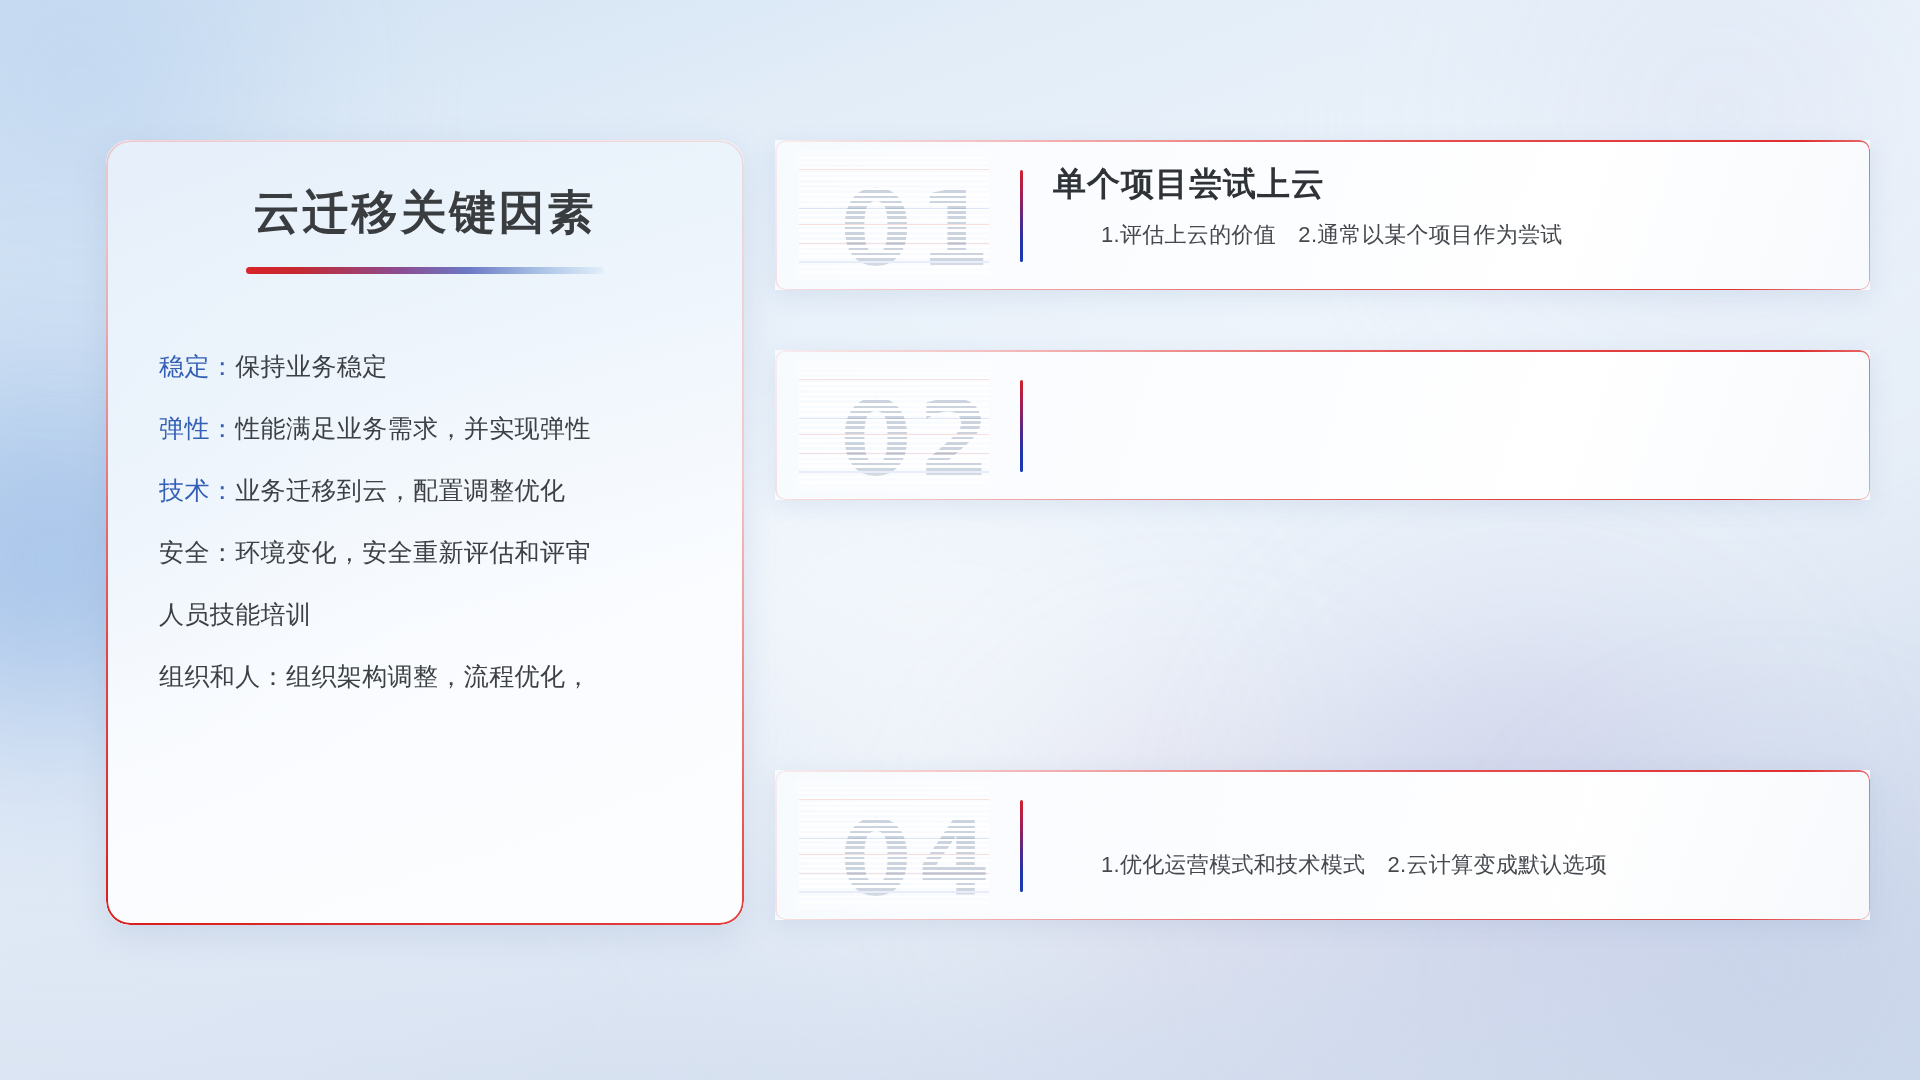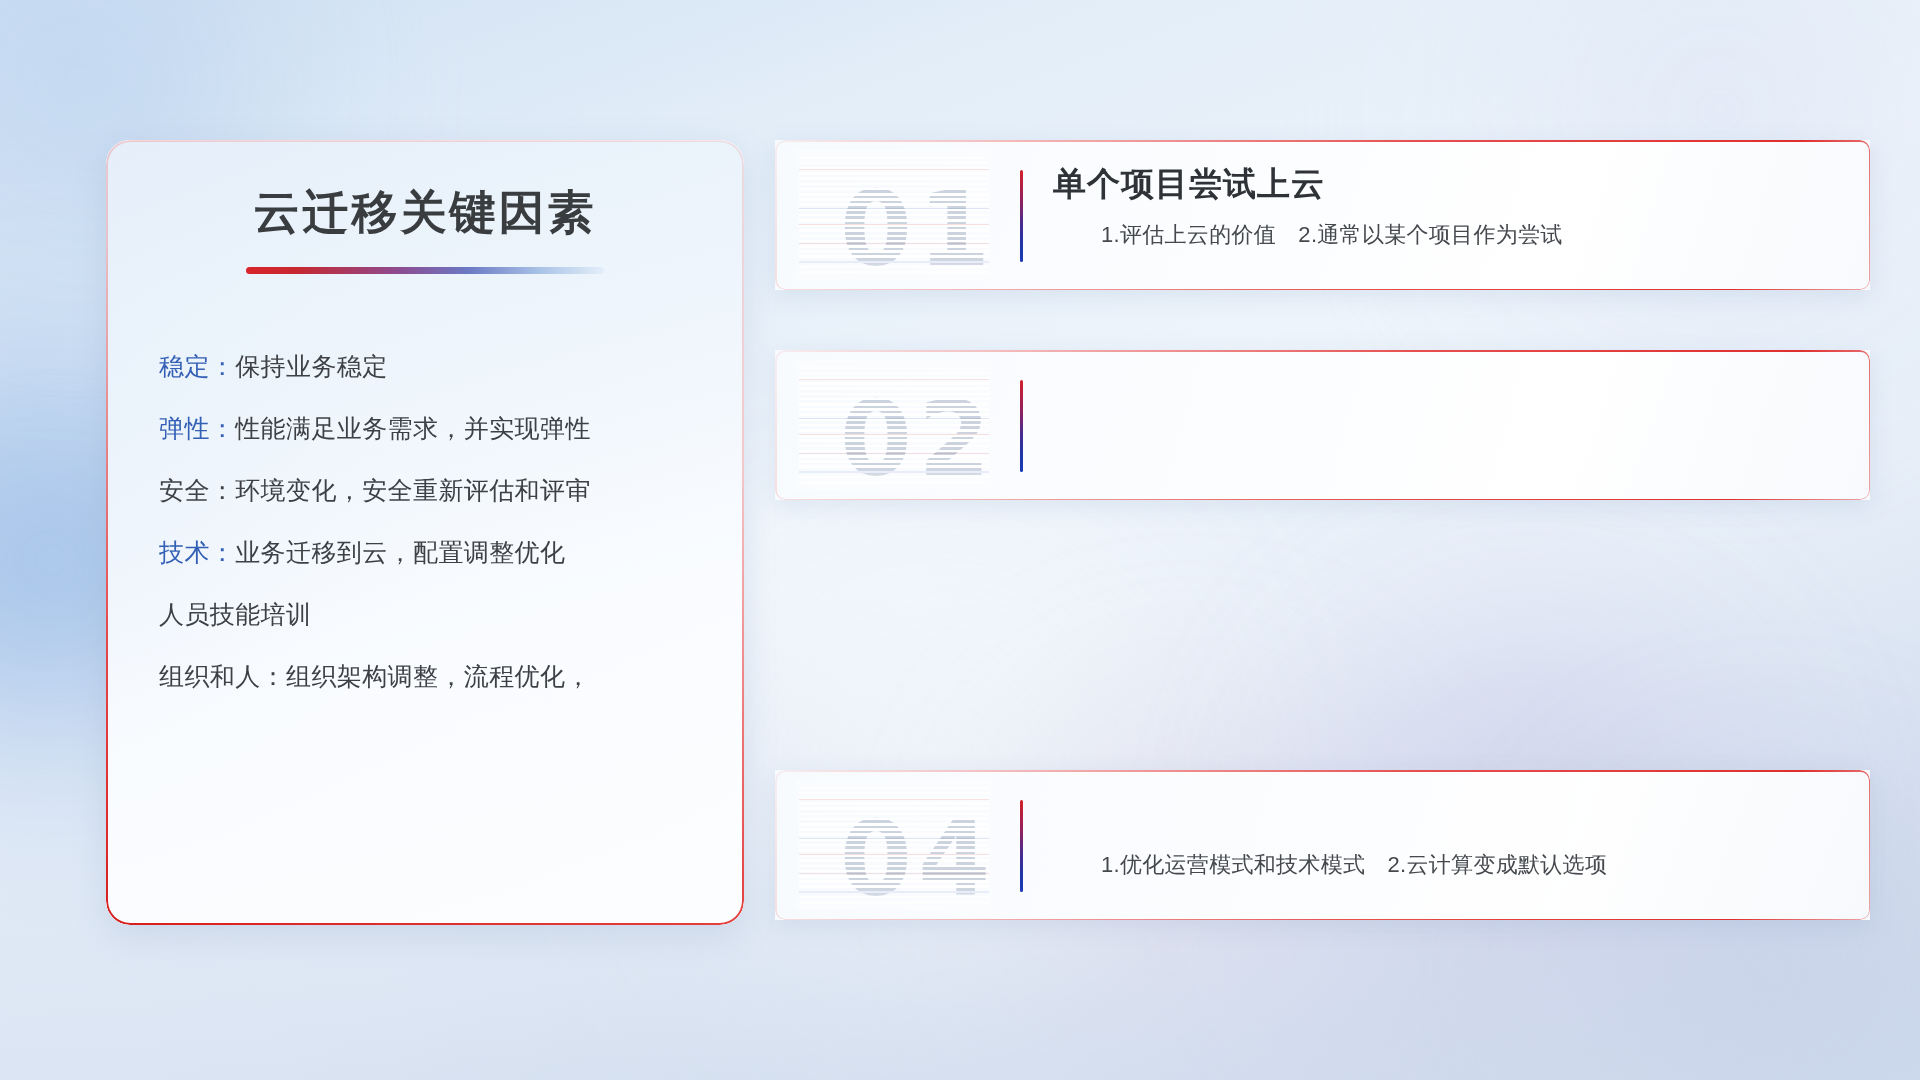--- a/index.html
+++ b/index.html
@@ -132,24 +132,24 @@
     <div id="title-rule"></div>
 
     <div id="panel-list">
       <div class="panel-line">
         <span class="k">稳定：</span><span>保持业务稳定</span>
       </div>
       <div class="panel-line">
         <span class="k">弹性：</span><span>性能满足业务需求，并实现弹性</span>
       </div>
       <div class="panel-line">
-        <span class="k plain">安全：</span><span>环境变化，安全重新评估和评审</span>
+        <span class="k">技术：</span><span>业务迁移到云，配置调整优化</span>
       </div>
       <div class="panel-line">
-        <span class="k">技术：</span><span>业务迁移到云，配置调整优化</span>
+        <span class="k plain">安全：</span><span>环境变化，安全重新评估和评审</span>
       </div>
       <div class="panel-line">
         <span class="k plain"></span><span>人员技能培训</span>
       </div>
       <div class="panel-line">
         <span class="k plain">组织和人：</span><span>组织架构调整，流程优化，</span>
       </div>
     </div>
   </div>
 

